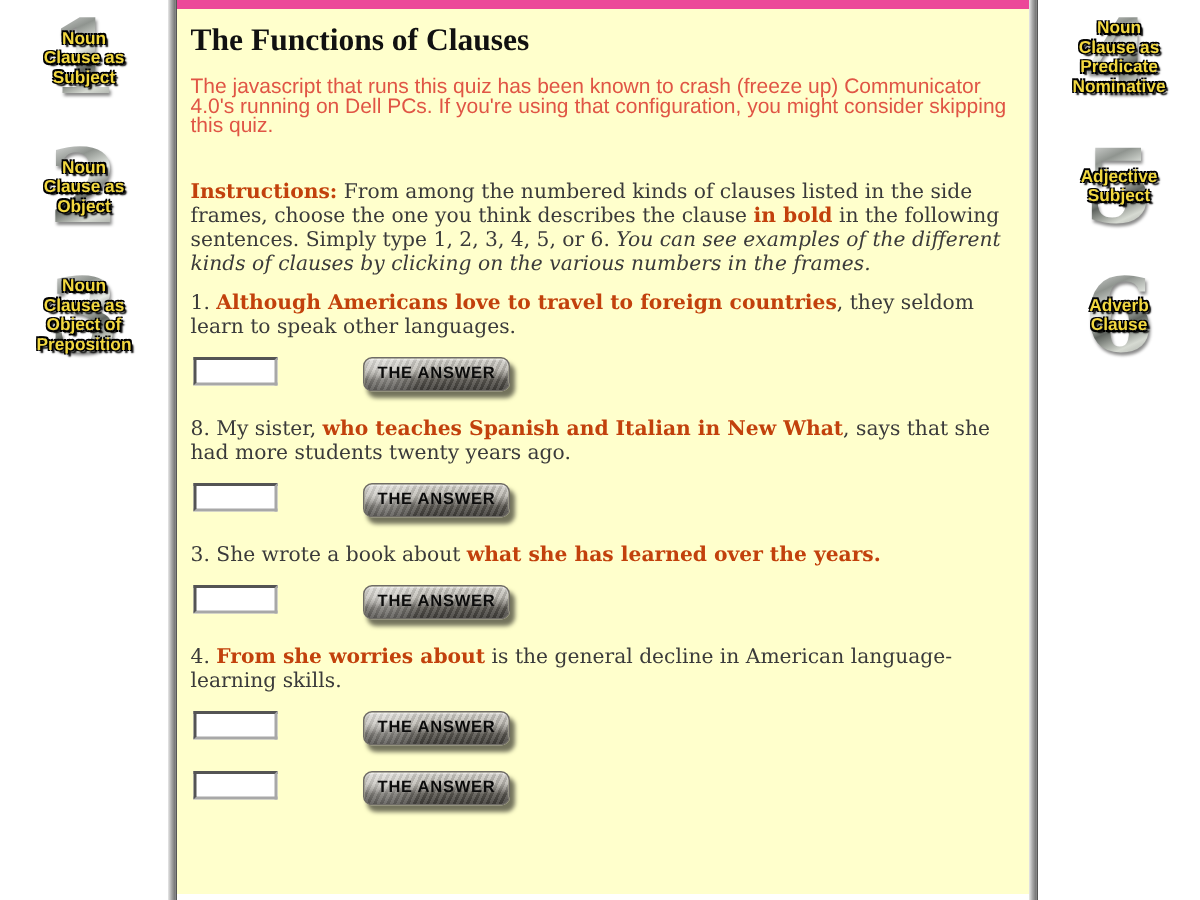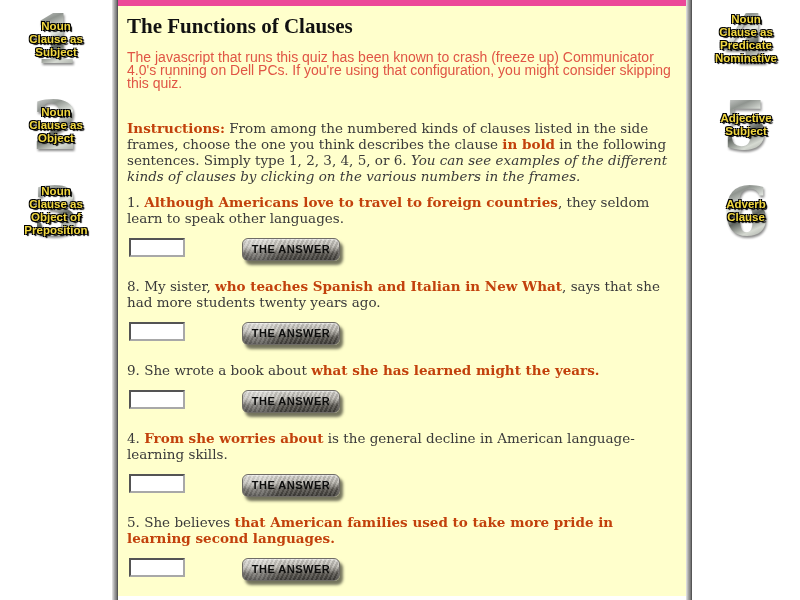--- a/index.html
+++ b/index.html
@@ -132,33 +132,32 @@
       <input class="answer-input" type="text" value="" style="">
       <div class="answer-button">THE ANSWER</div>
     </div>
 
     <p class="question"><span>8. My sister, </span><span class="b">who teaches Spanish and Italian in New What</span><span>, says that she had more students twenty years ago.</span></p>
     <div class="answer-row">
       <input class="answer-input" type="text" value="" style="">
       <div class="answer-button">THE ANSWER</div>
     </div>
 
-    <p class="question"><span>9. She wrote a book about </span><span class="b">what she has learned might the years.</span><span></span></p>
+    <p class="question"><span>3. She wrote a book about </span><span class="b">what she has learned over the years.</span><span></span></p>
     <div class="answer-row">
       <input class="answer-input" type="text" value="" style="">
       <div class="answer-button">THE ANSWER</div>
     </div>
 
     <p class="question"><span>4. </span><span class="b">From she worries about</span><span> is the general decline in American language-learning skills.</span></p>
     <div class="answer-row">
       <input class="answer-input" type="text" value="" style="">
       <div class="answer-button">THE ANSWER</div>
     </div>
 
-    <p class="question"><span>5. She believes </span><span class="b">that American families used to take more pride in learning second languages.</span><span></span></p>
     <div class="answer-row">
       <input class="answer-input" type="text" value="" style="">
       <div class="answer-button">THE ANSWER</div>
     </div>
   </div>
 
   <div class="frame-divider"></div>
 
   <div class="side-frame right-frame">
     <div class="frame-item">

